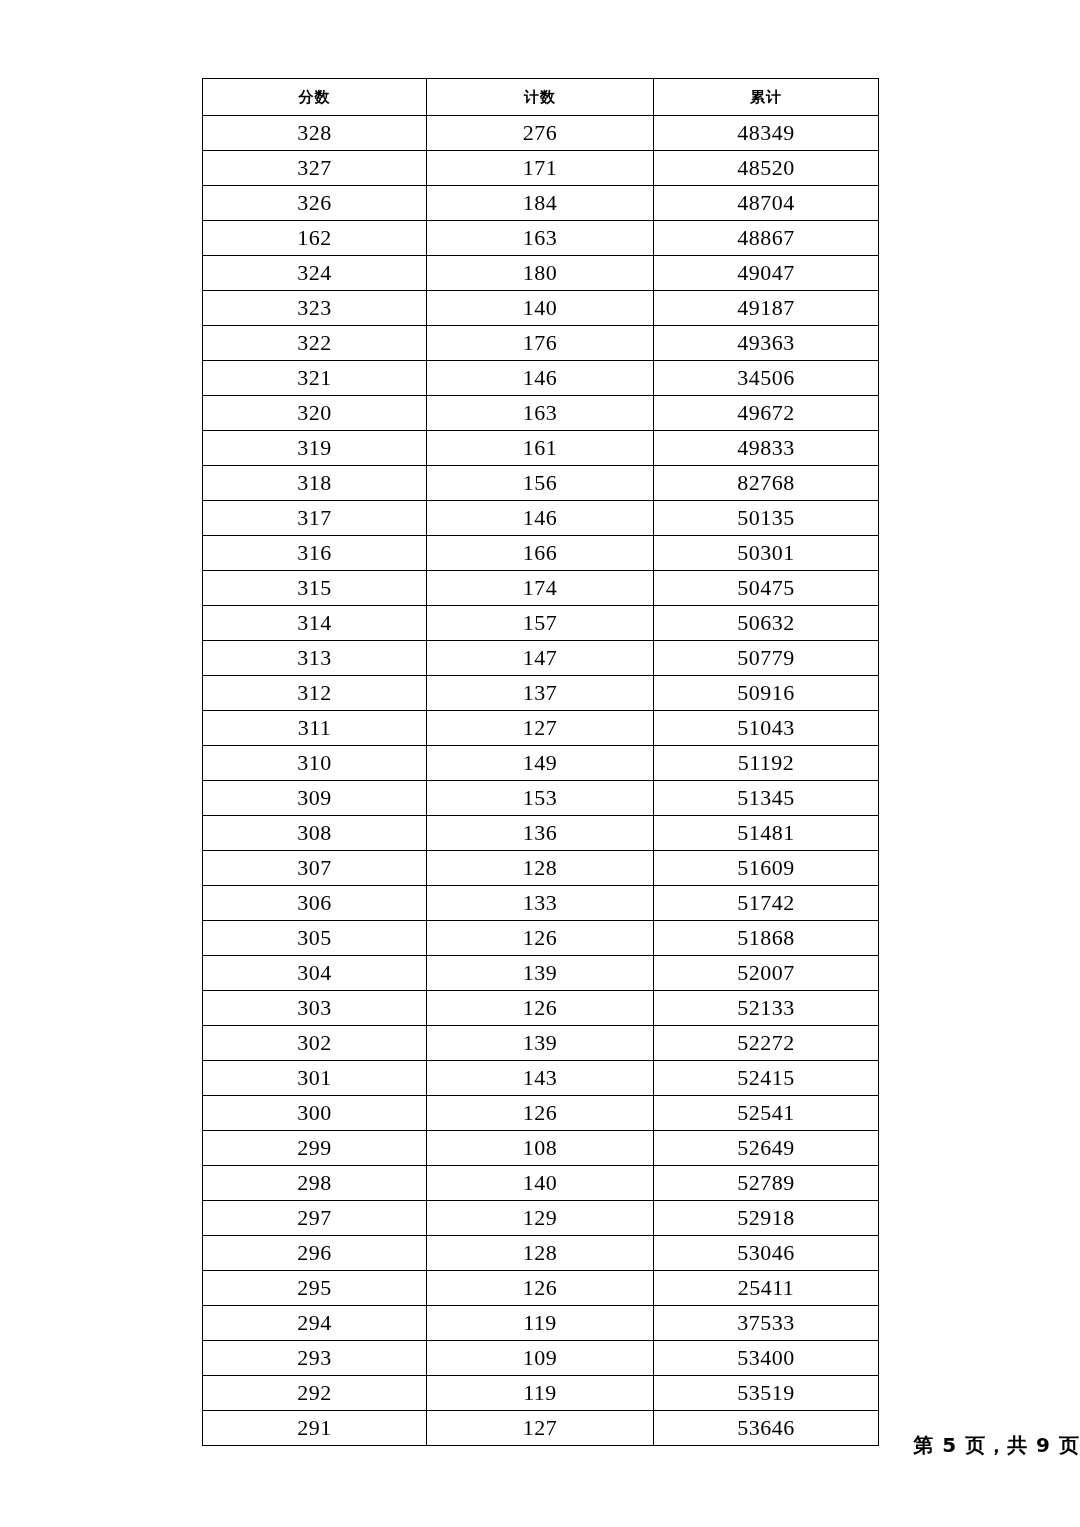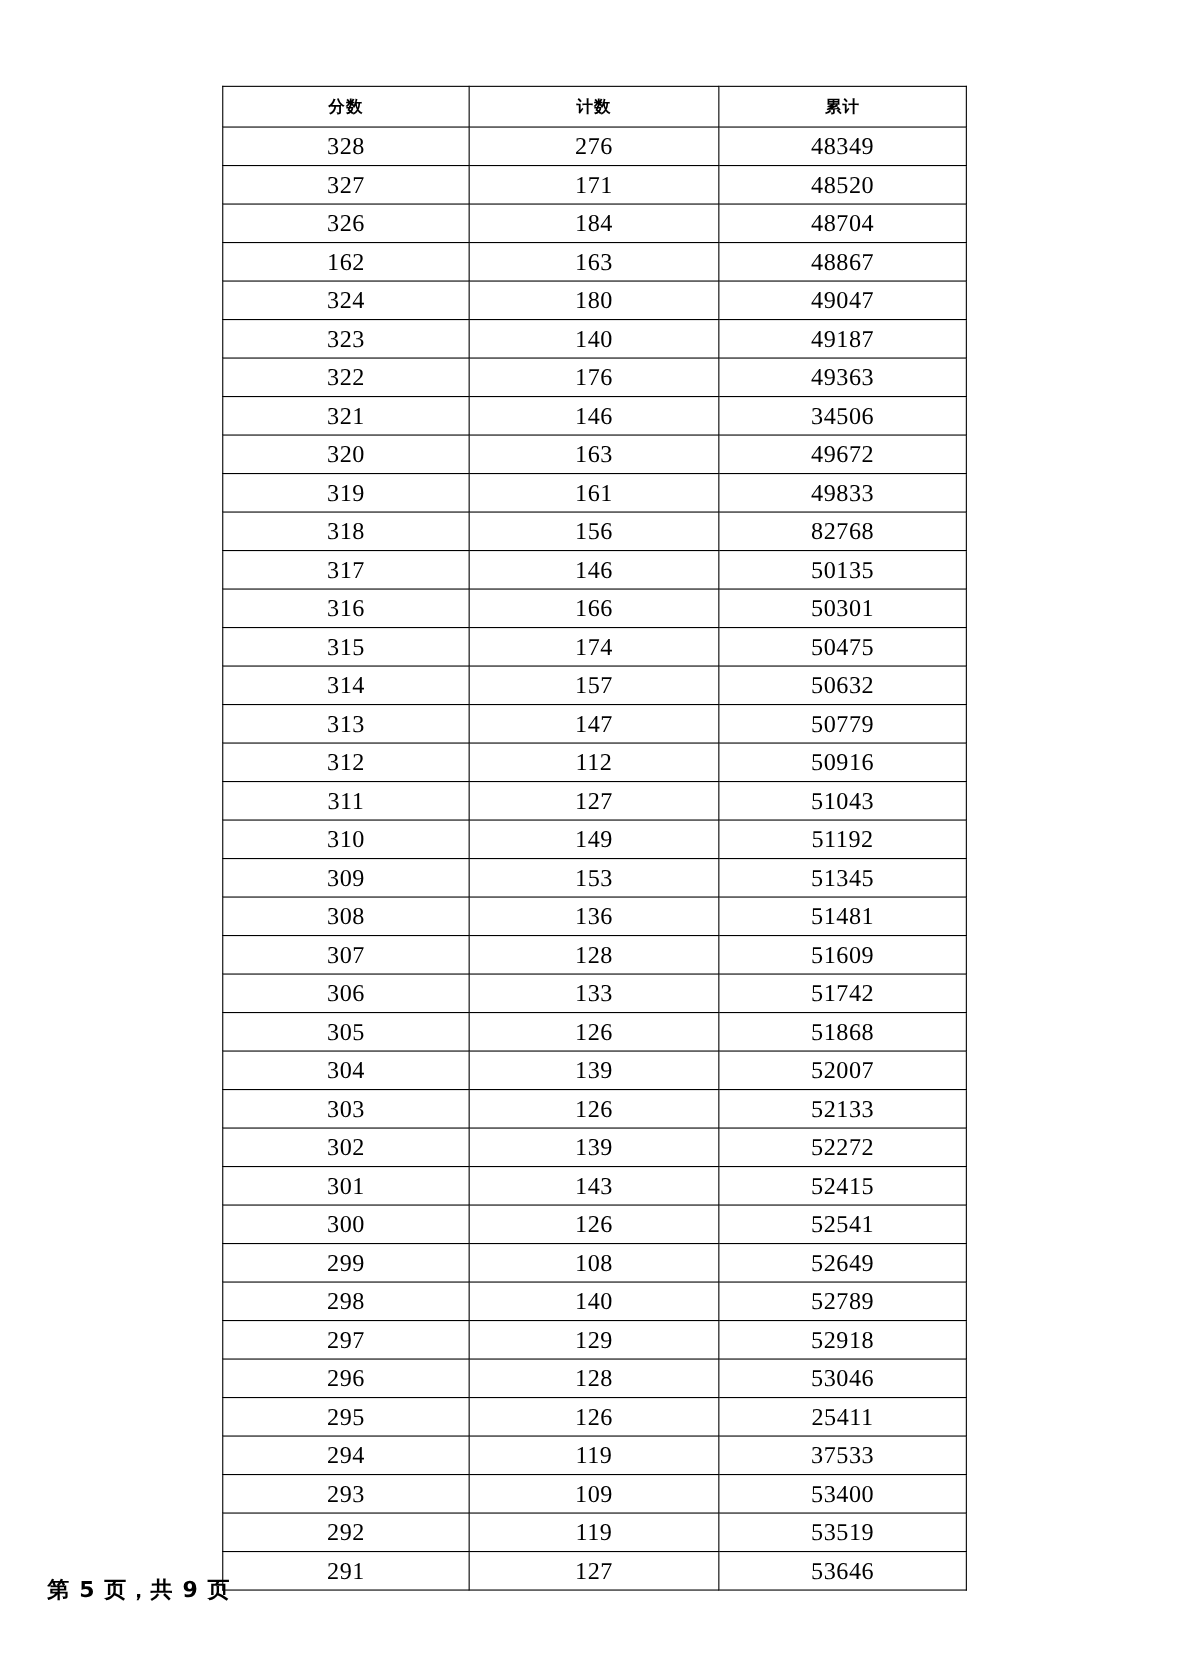--- a/index.html
+++ b/index.html
@@ -57,21 +57,21 @@
   table.score-table td {
     font-family: "Liberation Serif", serif;
     font-weight: normal;
     letter-spacing: 0.5px;
   }
   .footer {
     position: absolute;
     left: 0;
     right: 0;
     top: 1432px;
-    text-align: left;
+    text-align: right;
     font-family: "DejaVu Sans", sans-serif;
     font-weight: bold;
     font-size: 20px;
     letter-spacing: 1px;
     padding-left: 43px;
   }
 </style>
 </head>
 <body>
 
@@ -167,21 +167,21 @@
             <td>157</td>
             <td>50632</td>
           </tr>
           <tr>
             <td>313</td>
             <td>147</td>
             <td>50779</td>
           </tr>
           <tr>
             <td>312</td>
-            <td>112</td>
+            <td>137</td>
             <td>50916</td>
           </tr>
           <tr>
             <td>311</td>
             <td>127</td>
             <td>51043</td>
           </tr>
           <tr>
             <td>310</td>
             <td>149</td>

